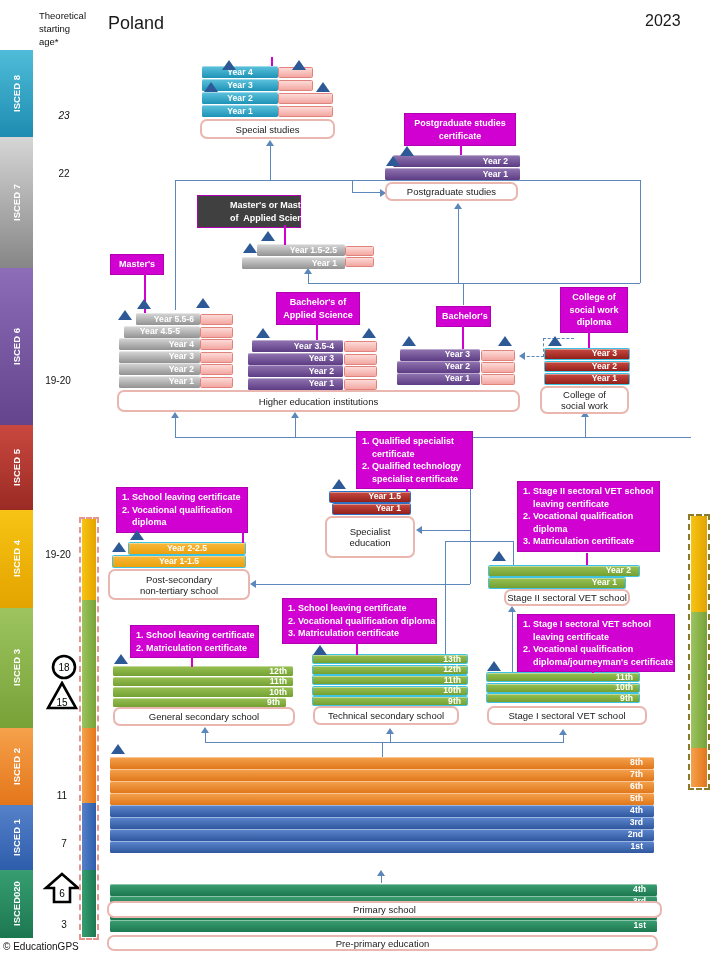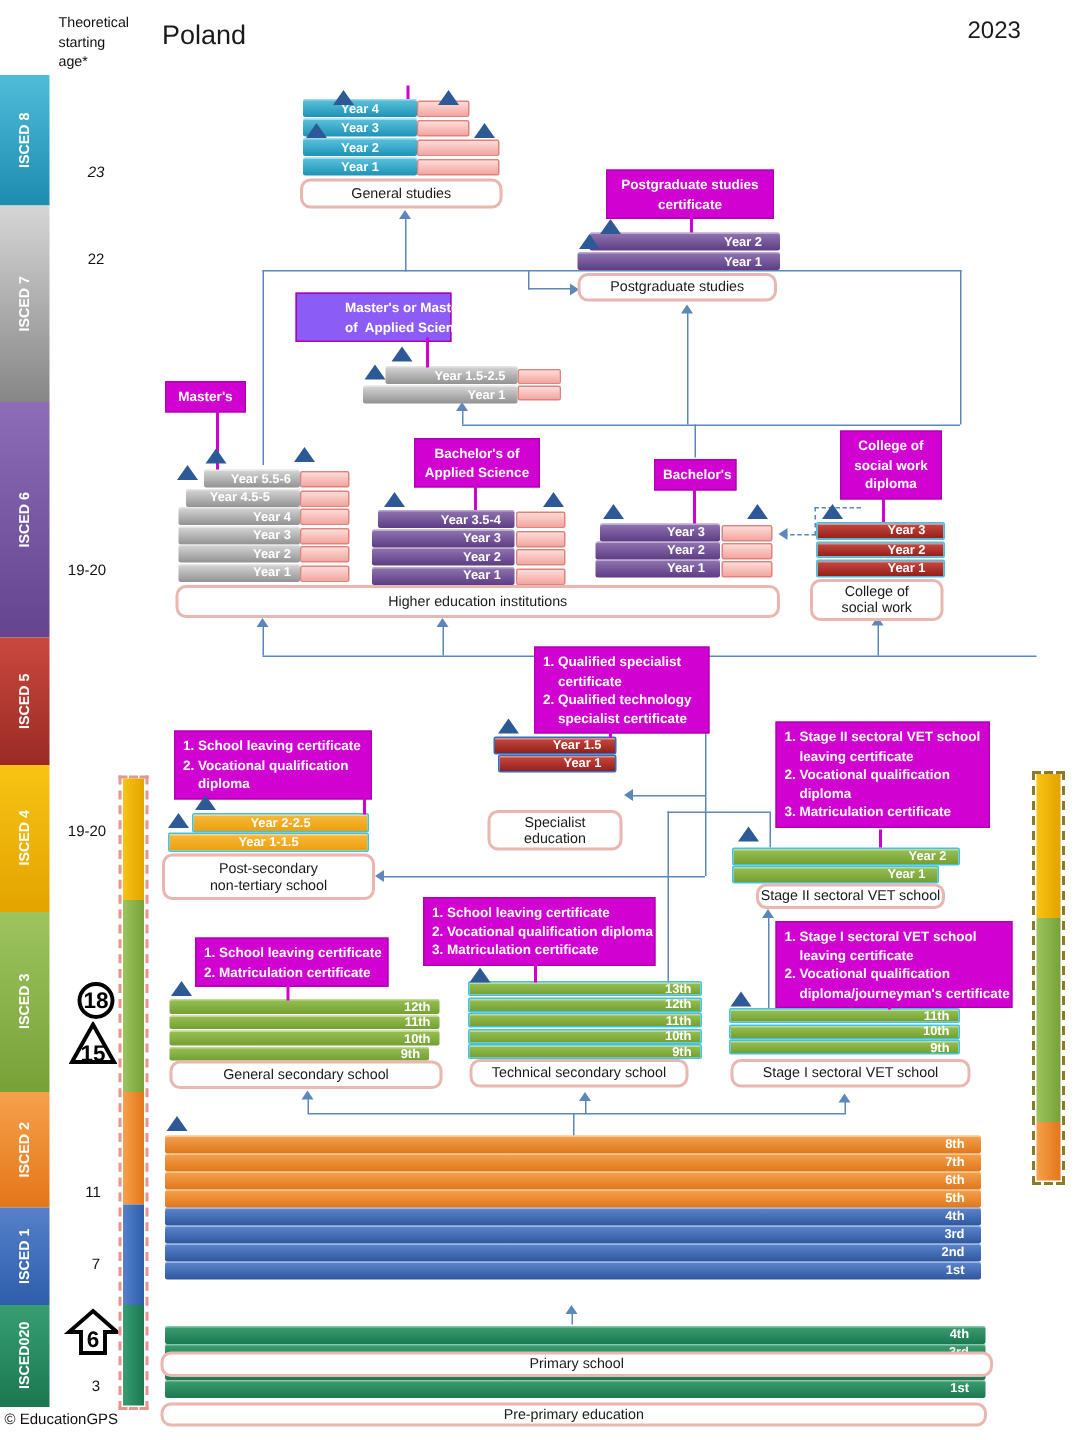--- a/index.html
+++ b/index.html
@@ -39,21 +39,21 @@
   .ar.u{border-left:4px solid transparent;border-right:4px solid transparent;border-bottom:6px solid #5b87ba;}
   .ar.l{border-top:4px solid transparent;border-bottom:4px solid transparent;border-right:6px solid #5b87ba;}
   .ar.r{border-top:4px solid transparent;border-bottom:4px solid transparent;border-left:6px solid #5b87ba;}
   .sidebar-dash{box-sizing:border-box;}
   .snb{border:2px dashed #e8948f;background:#fff;}
   .aeb{border:2px dashed #8a7a2a;background:#fff;}
   .vlabel{position:absolute;inset:0;display:flex;align-items:center;justify-content:center;color:#fff;
           font-weight:700;writing-mode:vertical-rl;transform:rotate(180deg);}
   .glyph{position:absolute;}
   .gtext{position:absolute;left:0;top:0;width:100%;height:100%;display:flex;align-items:center;justify-content:center;
-         font-size:15px;font-weight:700;color:#000;}
+         font-size:10px;font-weight:400;color:#000;}
   .mcon{background:#d101d1;}
 </style>
 </head>
 <body>
 
 <div id="canvas">
 
   <div class="abs hnote" style="left:39px;top:9px;width:60px;">
     <div>Theoretical</div>
     <div>starting</div>
@@ -242,33 +242,33 @@
     <div class="abs bar b-porange" style="left: 110px; top: 793px; width: 544px; height: 11.5px; justify-content: flex-end; padding-right: 11px;">5th</div>
     <div class="abs bar b-pblue" style="left: 110px; top: 805px; width: 544px; height: 11.5px; justify-content: flex-end; padding-right: 11px;">4th</div>
     <div class="abs bar b-pblue" style="left: 110px; top: 817px; width: 544px; height: 11.5px; justify-content: flex-end; padding-right: 11px;">3rd</div>
     <div class="abs bar b-pblue" style="left: 110px; top: 829px; width: 544px; height: 11.5px; justify-content: flex-end; padding-right: 11px;">2nd</div>
     <div class="abs bar b-pblue" style="left: 110px; top: 841px; width: 544px; height: 11.5px; justify-content: flex-end; padding-right: 11px;">1st</div>
     <div class="abs bar b-pgreen" style="left: 110px; top: 884px; width: 547px; height: 11.5px; justify-content: flex-end; padding-right: 11px;">4th</div>
     <div class="abs bar b-pgreen" style="left: 110px; top: 896px; width: 547px; height: 11.5px; justify-content: flex-end; padding-right: 11px;">3rd</div>
     <div class="abs bar b-pgreen" style="left: 110px; top: 908px; width: 547px; height: 11.5px; justify-content: flex-end; padding-right: 11px;">2nd</div>
     <div class="abs bar b-pgreen" style="left: 110px; top: 920px; width: 547px; height: 11.5px; justify-content: flex-end; padding-right: 11px;">1st</div>
     <div class="abs wbox" style="left: 200px; top: 119px; width: 135px; height: 20px; border-color: rgb(233, 182, 176);">
-      <div class="">General studies</div>
+      <div class="">Special studies</div>
     </div>
     <div class="abs wbox" style="left: 385px; top: 182px; width: 133px; height: 19px; border-color: rgb(233, 182, 176);">
       <div class="">Postgraduate studies</div>
     </div>
     <div class="abs wbox" style="left: 117px; top: 390px; width: 403px; height: 22px; border-color: rgb(233, 182, 176);">
       <div class="">Higher education institutions</div>
     </div>
     <div class="abs wbox" style="left: 540px; top: 386px; width: 89px; height: 28px; border-color: rgb(233, 182, 176);">
       <div class="">College of</div>
       <div class="">social work</div>
     </div>
-    <div class="abs wbox" style="left: 325px; top: 540px; width: 90px; height: 27px; border-color: rgb(233, 182, 176);">
+    <div class="abs wbox" style="left: 325px; top: 516px; width: 90px; height: 42px; border-color: rgb(233, 182, 176);">
       <div class="">Specialist</div>
       <div class="">education</div>
     </div>
     <div class="abs wbox" style="left: 108px; top: 569px; width: 142px; height: 31px; border-color: rgb(233, 182, 176);">
       <div class="">Post-secondary</div>
       <div class="">non-tertiary school</div>
     </div>
     <div class="abs wbox" style="left: 490px; top: 589px; width: 126px; height: 17px; border-color: rgb(233, 182, 176); margin-left: 14px;">
       <div class="">Stage II sectoral VET school</div>
     </div>
@@ -284,21 +284,21 @@
     <div class="abs wbox" style="left: 107px; top: 853px; width: 555px; height: 17px; border-color: rgb(233, 182, 176); margin-top: 48px;">
       <div class="">Primary school</div>
     </div>
     <div class="abs wbox" style="left: 107px; top: 935px; width: 551px; height: 16px; border-color: rgb(233, 182, 176);">
       <div class="">Pre-primary education</div>
     </div>
     <div class="abs cert" style="left: 404px; top: 113px; width: 112px; background: rgb(209, 1, 209); text-align: center;">
       <div class="">Postgraduate studies</div>
       <div class="">certificate</div>
     </div>
-    <div class="abs cert" style="left: 197px; top: 195px; width: 104px; background: #8b5cf6; text-align: center; padding-left: 32px;">
+    <div class="abs cert" style="left: 197px; top: 195px; width: 104px; background: #404040; text-align: center; padding-left: 32px;">
       <div class="">Master's or Master's</div>
       <div class="">of  Applied Science</div>
     </div>
     <div class="abs cert" style="left: 110px; top: 254px; width: 54px; background: rgb(209, 1, 209); text-align: center;">
       <div class="">Master's</div>
     </div>
     <div class="abs cert" style="left: 276px; top: 292px; width: 84px; background: rgb(209, 1, 209); text-align: center;">
       <div class="">Bachelor's of</div>
       <div class="">Applied Science</div>
     </div>

